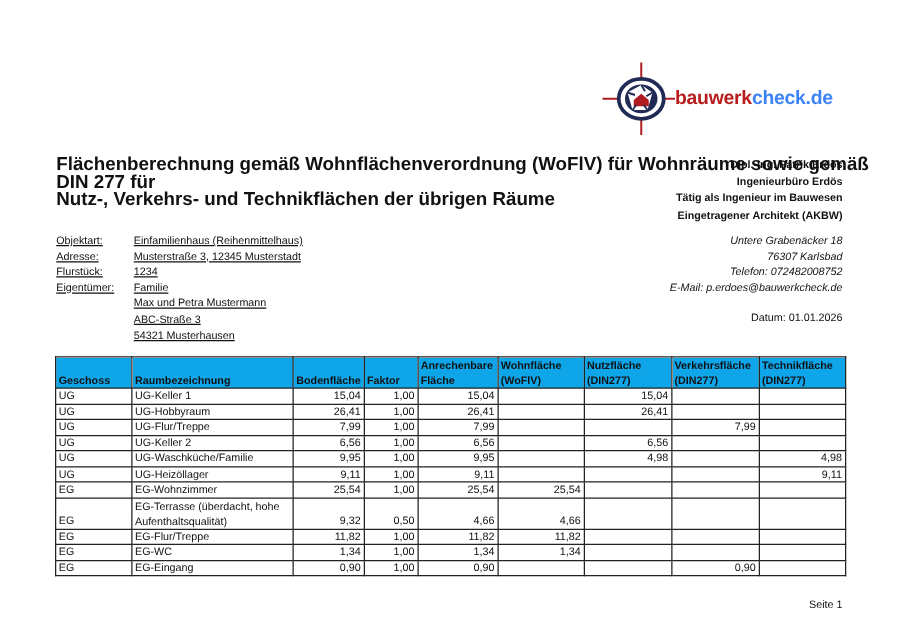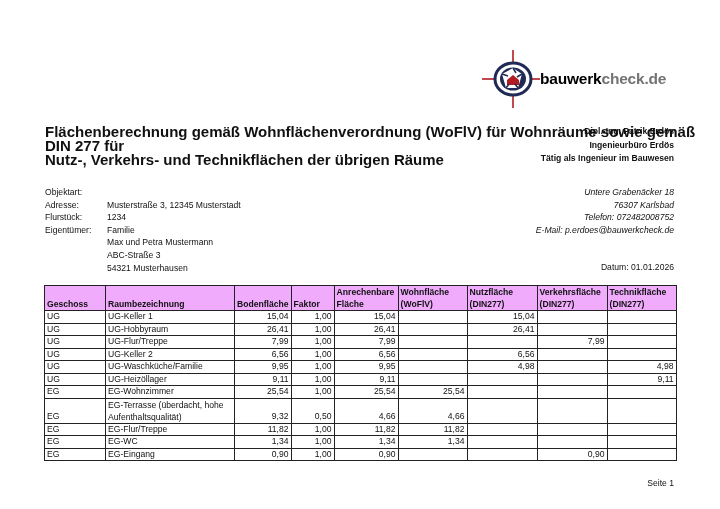--- a/index.html
+++ b/index.html
@@ -1,33 +1,33 @@
 <!DOCTYPE html>
 <html><head>
 <meta charset="utf-8">
 <style>
   html, body { margin:0; padding:0; background:#fff; }
   body { width:720px; height:509px; position:relative; overflow:hidden;
          font-family:"Liberation Sans", sans-serif; color:#111; font-size:8.6px; }
   .abs { position:absolute; }
   .logo { left:478px; top:48px; width:200px; height:62px; }
   .logo-text { left:540px; top:70px; font-size:15.5px; font-weight:bold; letter-spacing:-0.2px; }
-  .logo-text .b1 { color:#000000; }
-  .logo-text .b2 { color:#737373; }
+  .logo-text .b1 { color:#b91c1c; }
+  .logo-text .b2 { color:#3b82f6; }
   .title { left:45px; top:125px; font-weight:bold; line-height:14px; font-size:15px; }
   .company { right:46px; top:125px; text-align:right; font-weight:bold; line-height:13.6px; }
-  .info { left:45px; top:186px; line-height:12.6px; }
+  .info { left:45px; top:186px; line-height:12.6px;text-decoration:underline; }
   .info .row { display:flex; }
   .info .lbl { width:62px; }
   .contact { right:46px; top:186px; text-align:right; font-style:italic; line-height:12.6px; }
-  .date { right:46px; top:262px; text-align:right; }
+  .date { right:46px; top:249px; text-align:right; }
   table.grid { position:absolute; left:44px; top:285px; border-collapse:collapse; table-layout:fixed; }
   table.grid td, table.grid th { border:1px solid #222; padding:0 2px; height:11.5px; line-height:11.5px;
          white-space:nowrap; overflow:hidden; font-size:8.6px; }
-  table.grid th { background:#f0abfc; font-weight:bold; text-align:left; vertical-align:bottom; height:24px; line-height:12px; white-space:normal; }
+  table.grid th { background:#0ea5e9; font-weight:bold; text-align:left; vertical-align:bottom; height:24px; line-height:12px; white-space:normal; }
   table.grid td.num { text-align:right; }
   table.grid td.wrap { white-space:normal; line-height:12px;margin-top:32px; }
   table.grid tr.tall td { vertical-align:bottom; height:24px; }
   .footer { right:46px; top:478px; font-size:8.6px;margin-left:20px; }
 </style>
 </head>
 <body>
 
 <div class="abs logo">
   <svg width="70" height="62" viewBox="0 0 70 62">
@@ -46,25 +46,27 @@
 
 <div class="abs title">
   <div>Flächenberechnung gemäß Wohnflächenverordnung (WoFlV) für Wohnräume sowie gemäß DIN 277 für</div>
   <div>Nutz-, Verkehrs- und Technikflächen der übrigen Räume</div>
 </div>
 
 <div class="abs company">
   <div>Dipl.-Ing. Patrik  Erdös</div>
   <div>Ingenieurbüro Erdös</div>
   <div>Tätig als Ingenieur im Bauwesen</div>
+  <div>Eingetragener Architekt (AKBW)</div>
 </div>
 
 <div class="abs info">
   <div class="row">
       <span class="lbl">Objektart:</span>
+      <span>Einfamilienhaus (Reihenmittelhaus)</span>
     </div>
   <div class="row">
       <span class="lbl">Adresse:</span>
       <span>Musterstraße 3, 12345 Musterstadt</span>
     </div>
   <div class="row">
       <span class="lbl">Flurstück:</span>
       <span>1234</span>
     </div>
   <div class="row">

